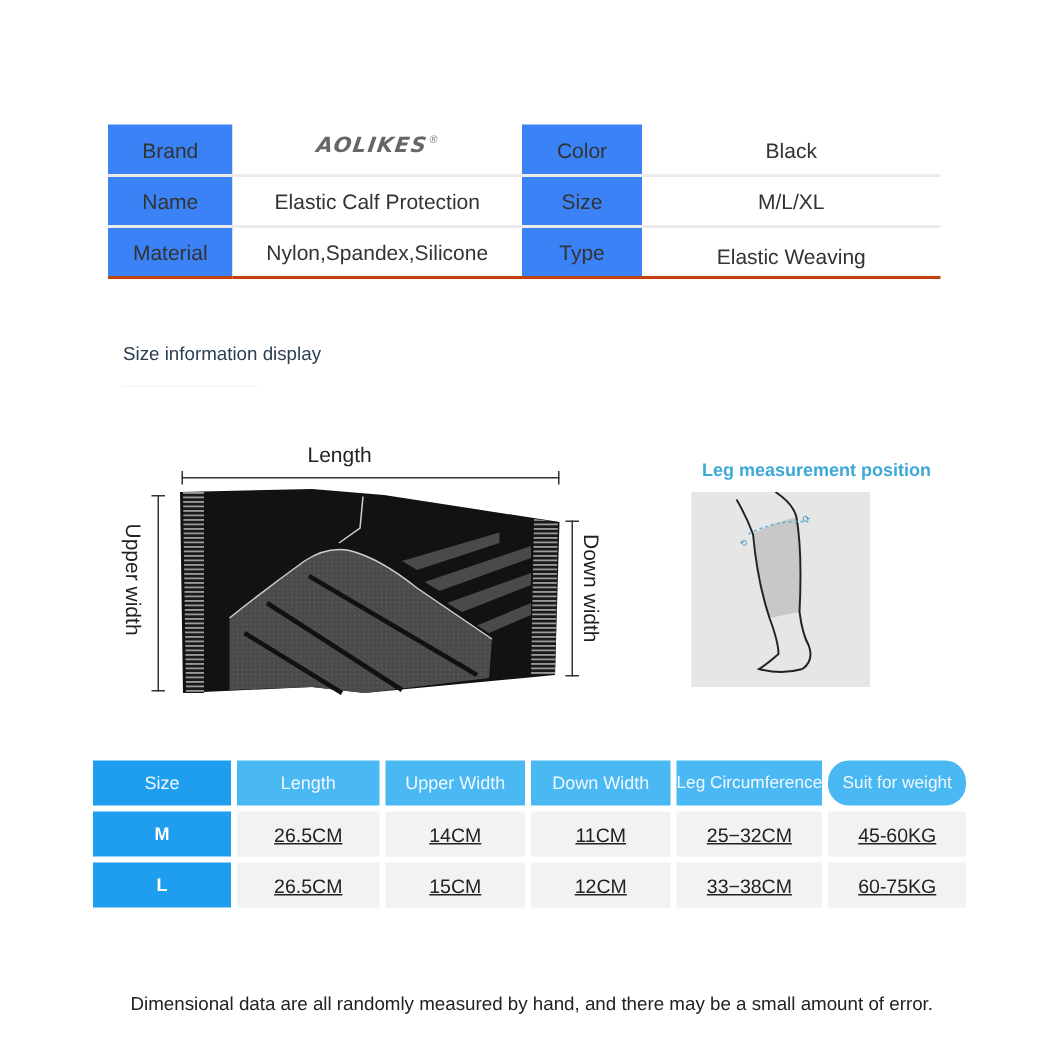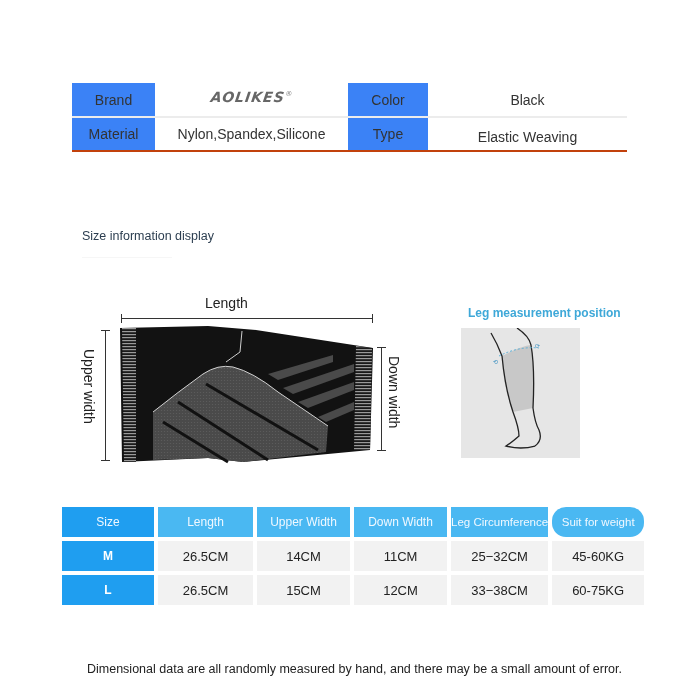--- a/index.html
+++ b/index.html
@@ -39,38 +39,44 @@
   
   .leg-title { position: absolute; left: 468px; top: 306px; font-size: 12px; font-weight: bold; color: #3ea8d8; }
   .leg-box { position: absolute; left: 461px; top: 328px; width: 119px; height: 130px; background: #e6e6e6; }
 
   
   .size-table { position: absolute; left: 58px; top: 503px; border-collapse: separate; border-spacing: 4px 4px; }
   .size-table th, .size-table td { height: 30px; text-align: center; font-size: 13px; font-weight: normal; }
   .size-table th { background: #4ab8f2; color: #f0f8ff; font-size: 12px; }
   .size-table th.size-h { background: #1f9ef0; }
   .size-table td.sz { background: #1f9ef0; color: #fff; font-weight: bold; font-size: 12px; }
-  .size-table td.cell { background: #f2f2f2; color: #222; }
+  .size-table td.cell { background: #f2f2f2; color: #222; text-decoration: underline; }
   .c0 { width: 92px; } .c1 { width: 95px; } .c2 { width: 93px; } .c3 { width: 93px; } .c4 { width: 94px; } .c5 { width: 92px; border-radius: 14px; }
   .nowrap { white-space: nowrap; overflow: hidden; }
 
   .footnote { position: absolute; left: 87px; top: 662px; font-size: 12.5px; color: #222; text-align: right; }
 </style>
 </head>
 <body>
 
 <table class="spec-table">
   <tbody>
       <tr>
     <td class="lbl" style="width:83px">Brand</td>
     <td class="val" style="width:193px">
       <span class="brand-logo"><span>AOLIKES</span><sup>®</sup></span>
     </td>
     <td class="lbl" style="width:80px">Color</td>
     <td class="val" style="width:199px">Black</td>
+  </tr>
+  <tr>
+    <td class="lbl">Name</td>
+    <td class="val">Elastic Calf Protection</td>
+    <td class="lbl">Size</td>
+    <td class="val">M/L/XL</td>
   </tr>
   <tr>
     <td class="lbl">Material</td>
     <td class="val">Nylon,Spandex,Silicone</td>
     <td class="lbl">Type</td>
     <td class="val" style="padding-top:6px">Elastic Weaving</td>
   </tr>
 </tbody>
   </table>
 

